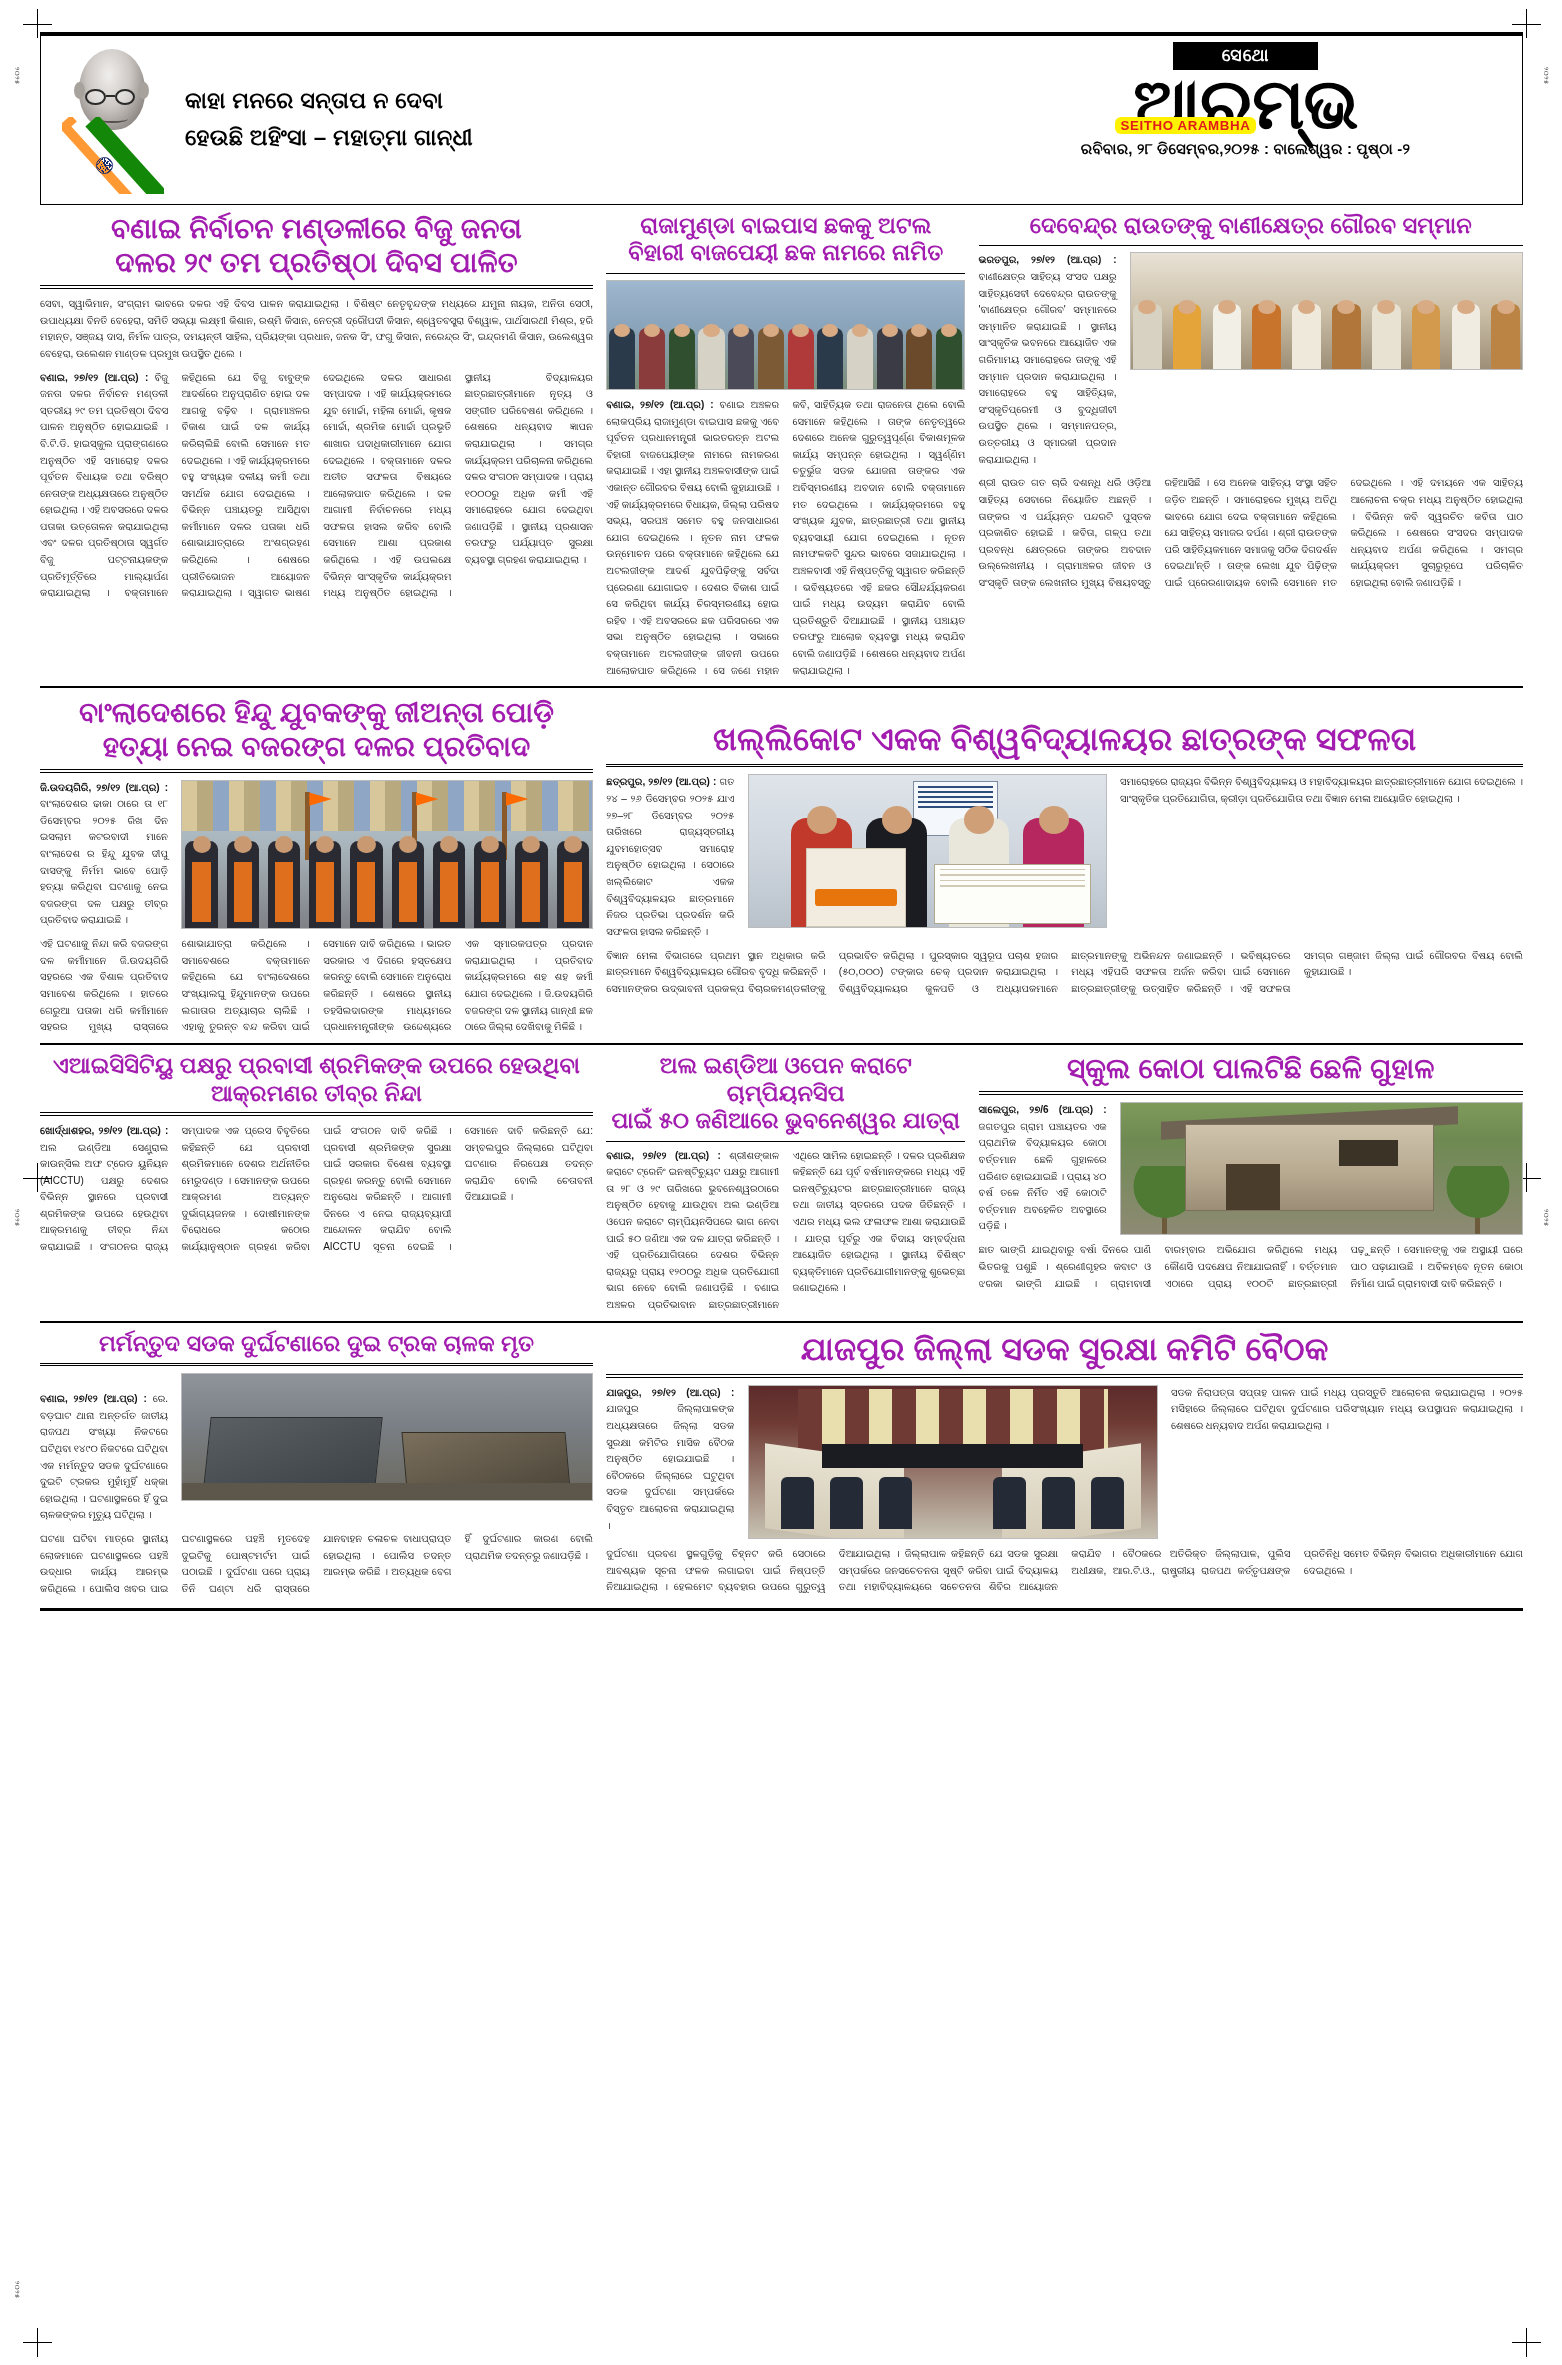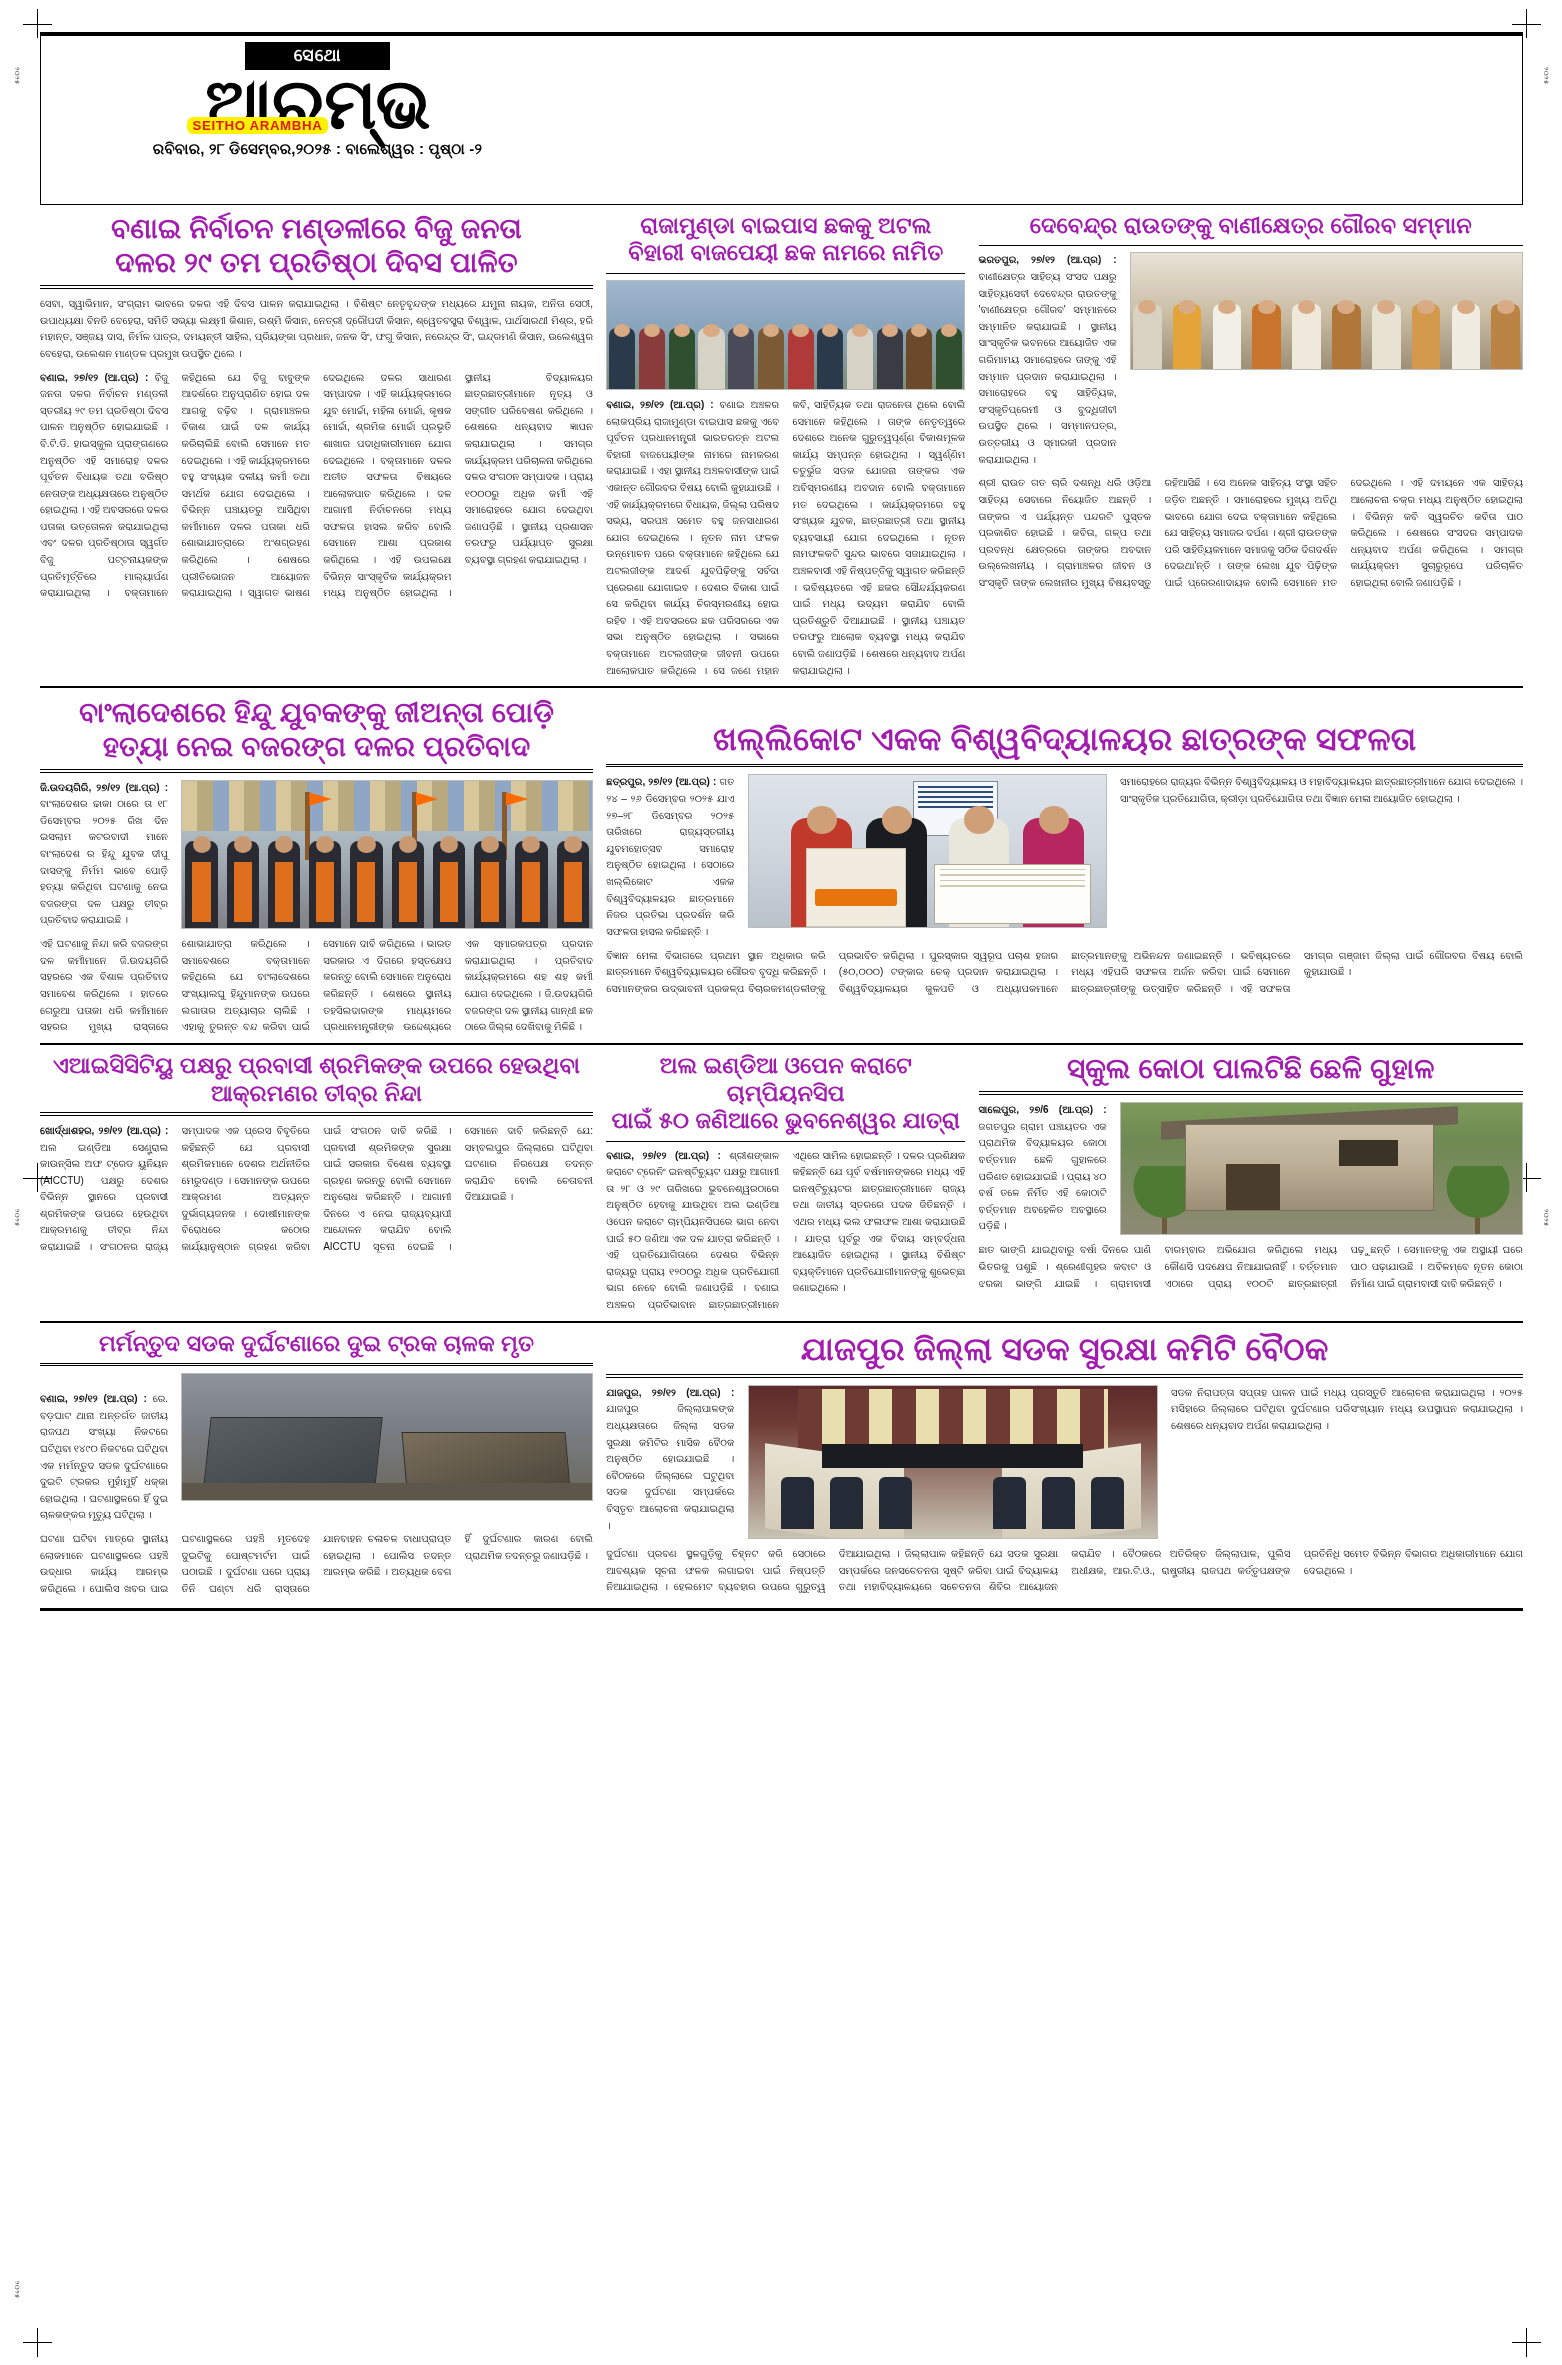--- a/index.html
+++ b/index.html
@@ -363,20 +363,41 @@
   <div class="sidecode sc-tr">୨୦୨୫</div>
   <div class="sidecode sc-m">୨୦୨୫</div>
   <div class="sidecode sc-mr">୨୦୨୫</div>
   <div class="sidecode sc-b">୨୦୨୫</div>
 
   <div class="content">
 
     <div class="rule-thick"></div>
 
     <div class="masthead">
+      <div class="mh-left">
+        <div class="gandhi">
+          <div class="head"></div>
+            <div class="ear-l"></div>
+            <div class="ear-r"></div>
+          <div class="glass l"></div>
+            <div class="glass r"></div>
+            <div class="bridge"></div>
+          <div class="mouth"></div>
+          <div class="flag">
+            <div class="band b1"></div>
+              <div class="band b2"></div>
+              <div class="band b3"></div>
+            <div class="chakra"></div>
+          </div>
+        </div>
+        <div class="slogan">
+          <div>କାହା ମନରେ ସନ୍ତାପ ନ ଦେବା</div>
+          <div>ହେଉଛି ଅହିଂସା – ମହାତ୍ମା ଗାନ୍ଧୀ</div>
+        </div>
+      </div>
       <div class="mh-right">
         <div class="mh-kicker">ସେଥୋ</div>
         <div class="mh-title">ଆରମ୍ଭ</div>
         <div class="mh-rom">SEITHO ARAMBHA</div>
         <div class="mh-date">ରବିବାର, ୨୮ ଡିସେମ୍ବର,୨୦୨୫ : ବାଲେଶ୍ୱର : ପୃଷ୍ଠା -୨</div>
       </div>
     </div>
 
     <div class="flexrow mt14">
 

